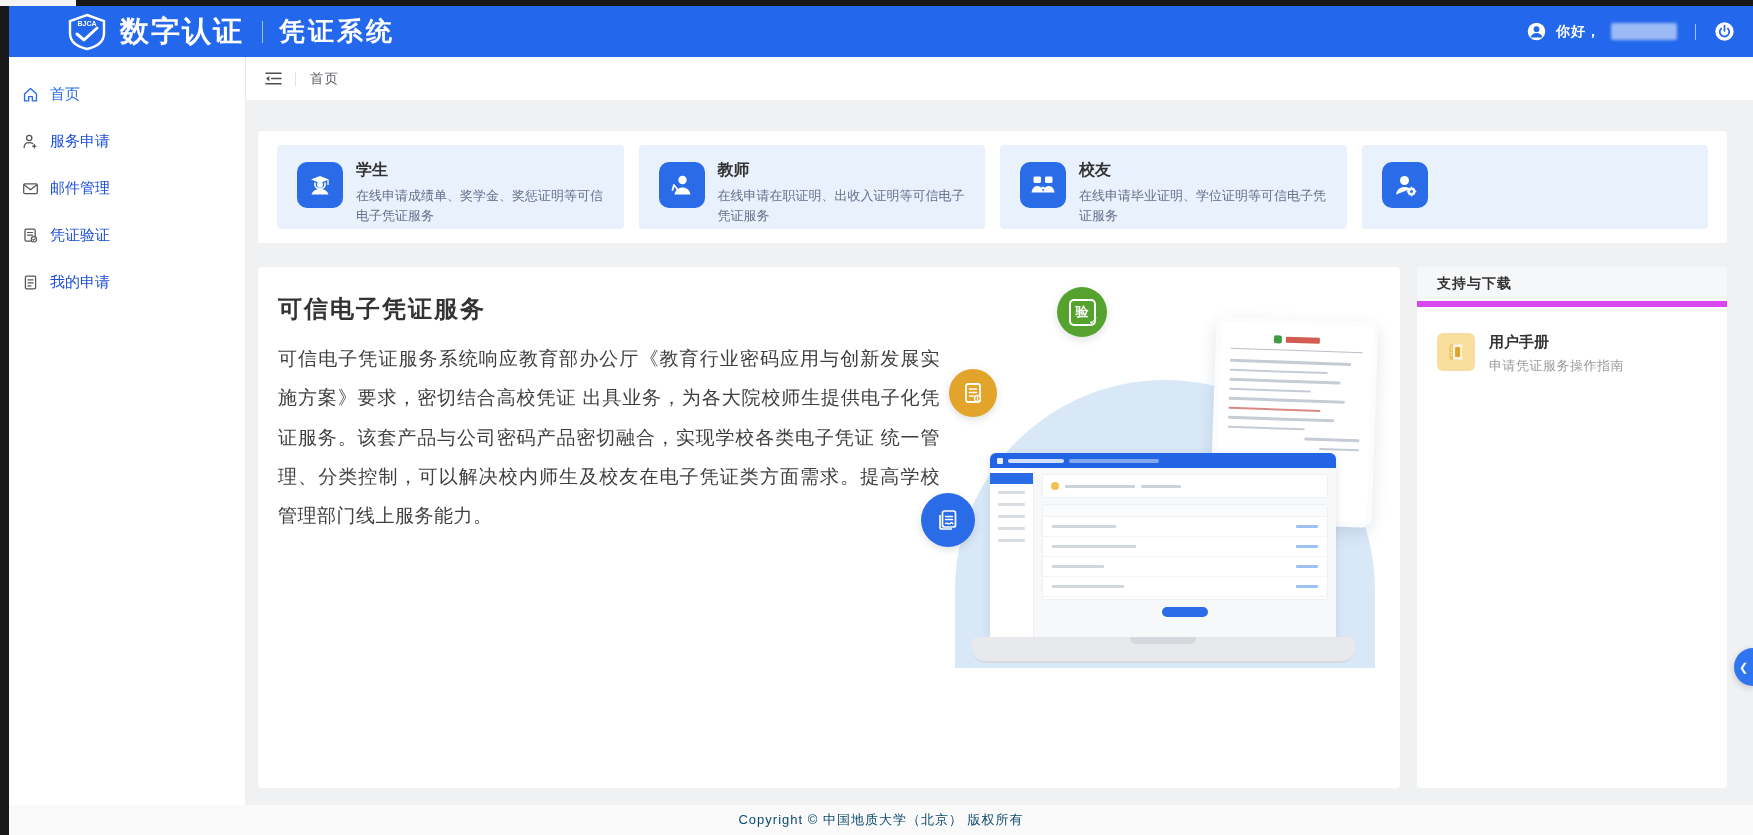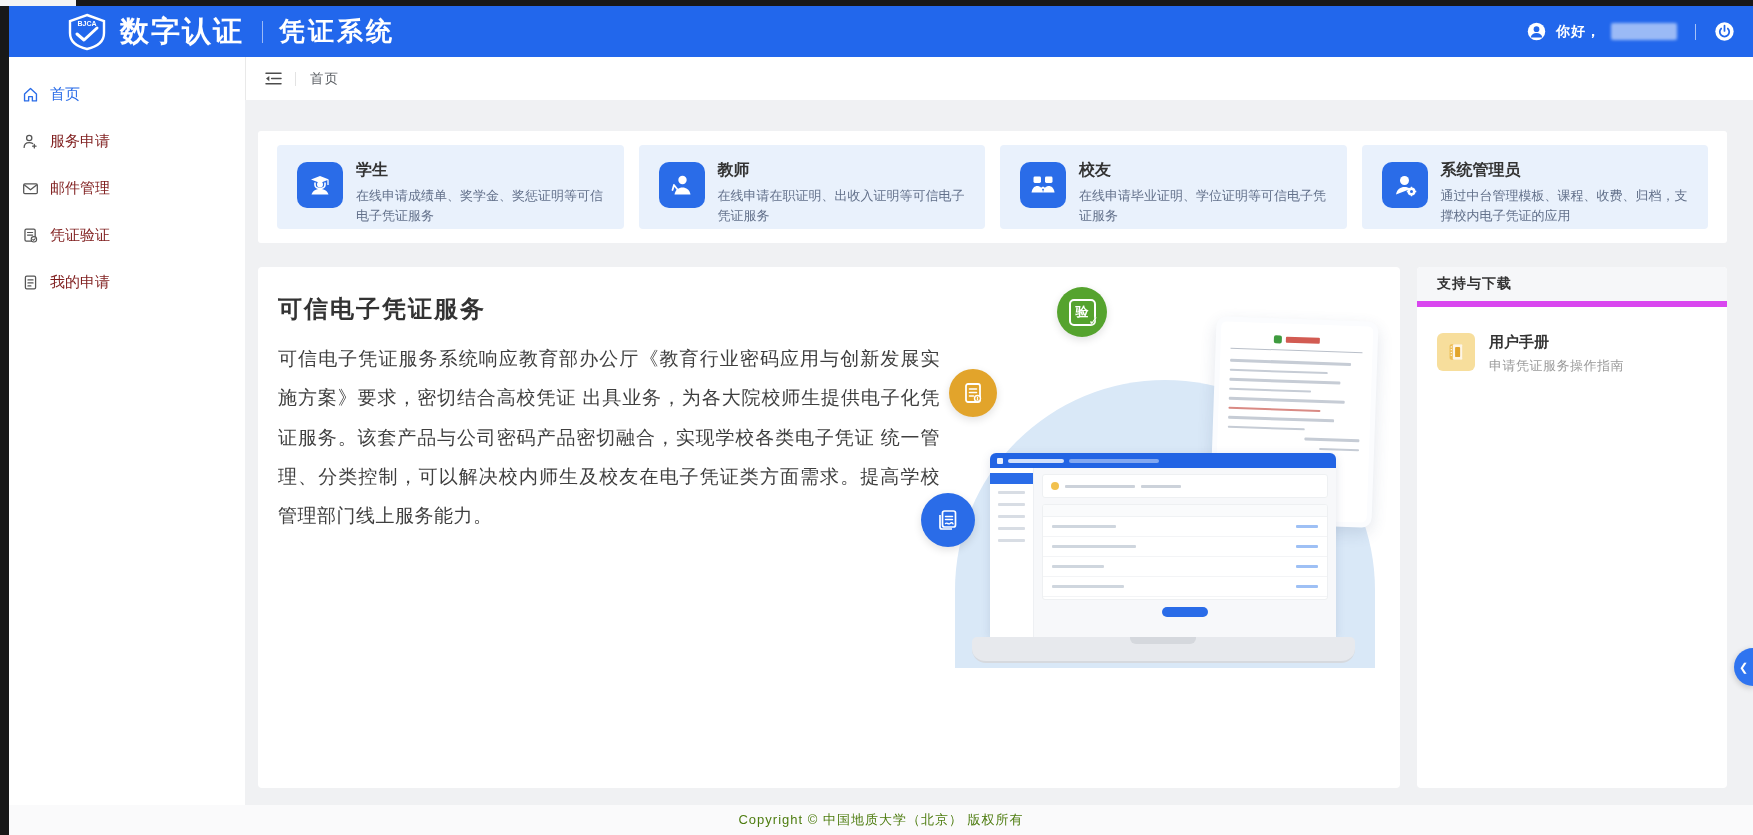--- a/index.html
+++ b/index.html
@@ -18,21 +18,21 @@
   .brand { color:#fff; font-size:29px; font-weight:800; letter-spacing:2px; }
   .brand-divider { width:1px; height:22px; background:rgba(255,255,255,.55); margin:0 16px 0 18px; }
   .app-name { color:#fff; font-size:26px; font-weight:700; letter-spacing:3px; }
   .header-right { margin-left:auto; display:flex; align-items:center; margin-right:18px; gap:10px; color:#fff; }
   .greeting { font-size:14px; font-weight:600; letter-spacing:1px; }
   .name-blur { width:66px; height:17px; background:rgba(255,255,255,.55); border-radius:2px; filter:blur(1.5px); }
   .hr-divider { width:1px; height:16px; background:rgba(255,255,255,.6); margin:0 8px; }
 
   
   .sidebar { position:absolute; left:9px; top:57px; width:236px; height:748px; background:#fff; z-index:10; }
-  .side-item { display:flex; align-items:center; gap:11px; height:46px; padding-left:12px; cursor:pointer; font-size:15px; color:#7f1d1d; margin-top:1px; }
+  .side-item { display:flex; align-items:center; gap:11px; height:46px; padding-left:12px; cursor:pointer; font-size:15px; color:#1d4ed8; margin-top:1px; }
   .side-item:first-child { margin-top:14px; }
   .side-item.active { color:#2A6CE8; }
   .side-item .ico { width:18px; height:18px; display:flex; align-items:center; justify-content:center; flex-shrink:0; }
 
   
   .crumb-bar { position:absolute; left:245px; top:57px; right:0; height:43px; background:#fff; display:flex; align-items:center; border-left:1px solid #e9e9e9; z-index:9; }
   .fold-btn { margin-left:17px; width:20px; height:20px; display:flex; align-items:center; justify-content:center; cursor:pointer; }
   .crumb-sep { width:1px; height:14px; background:#e3e3e3; margin:0 14px 0 12px; }
   .crumb-cur { font-size:13.5px; color:#5f6368; letter-spacing:1px; }
 
@@ -93,21 +93,21 @@
   .manual-item { display:flex; gap:14px; padding:26px 20px 0 20px; cursor:pointer; }
   .manual-ico { width:38px; height:38px; border-radius:6px; background:#F7DE9C; flex-shrink:0; display:flex; align-items:center; justify-content:center; }
   .manual-title { font-size:15px; font-weight:700; color:#333; margin-bottom:5px; }
   .manual-desc { font-size:13px; color:#9a9a9a; letter-spacing:.5px; }
 
   
   .edge-tab { position:absolute; right:0; top:648px; width:19px; height:38px; background:#2f74f0; border-radius:19px 0 0 19px; display:flex; align-items:center; justify-content:center; color:#fff; font-size:11px; cursor:pointer; z-index:40; box-shadow:0 2px 6px rgba(0,0,0,.2); }
 
   
   .footer { position:absolute; left:9px; right:0; bottom:0; height:30px; background:#FAFAFB; display:flex; align-items:center; justify-content:center; z-index:8; }
-  .footer-text { font-size:13px; color:#4d7c0f; letter-spacing:1px; }
+  .footer-text { font-size:13px; color:#0c4a6e; letter-spacing:1px; }
 
   svg { display:block; }
 </style>
 </head>
 <body>
 
 <div class="page">
 
   <div class="top-strip"></div>
   <div class="top-strip-notch"></div>
@@ -259,24 +259,20 @@
 
     <div class="role-card">
       <div class="role-ico">
         <svg width="28" height="28" viewBox="0 0 28 28">
             <circle cx="13.5" cy="9.5" r="4.5" fill="#fff"></circle>
             <path d="M5 23.5 c1-5.5 4.5-7.5 8.5-7.5 c2.2 0 4.2.6 5.8 2" fill="#fff"></path>
             <circle cx="20.5" cy="20.5" r="4" fill="#fff"></circle>
             <circle cx="20.5" cy="20.5" r="1.5" fill="#2A6CE8"></circle>
             <path d="M20.5 15.8 v1.4 M20.5 23.9 v1.4 M15.8 20.5 h1.4 M23.9 20.5 h1.4" stroke="#fff" stroke-width="1.4"></path>
           </svg>
-      </div>
-      <div>
-        <div class="role-title">系统管理员</div>
-        <div class="role-desc">通过中台管理模板、课程、收费、归档，支撑校内电子凭证的应用</div>
       </div>
     </div>
   </div>
 
   <div class="main-panel">
     <div class="intro-title">可信电子凭证服务</div>
     <div class="intro-body">可信电子凭证服务系统响应教育部办公厅《教育行业密码应用与创新发展实施方案》要求，密切结合高校凭证 出具业务，为各大院校师生提供电子化凭证服务。该套产品与公司密码产品密切融合，实现学校各类电子凭证 统一管理、分类控制，可以解决校内师生及校友在电子凭证类方面需求。提高学校管理部门线上服务能力。</div>
 
     <div class="dome"></div>
 

